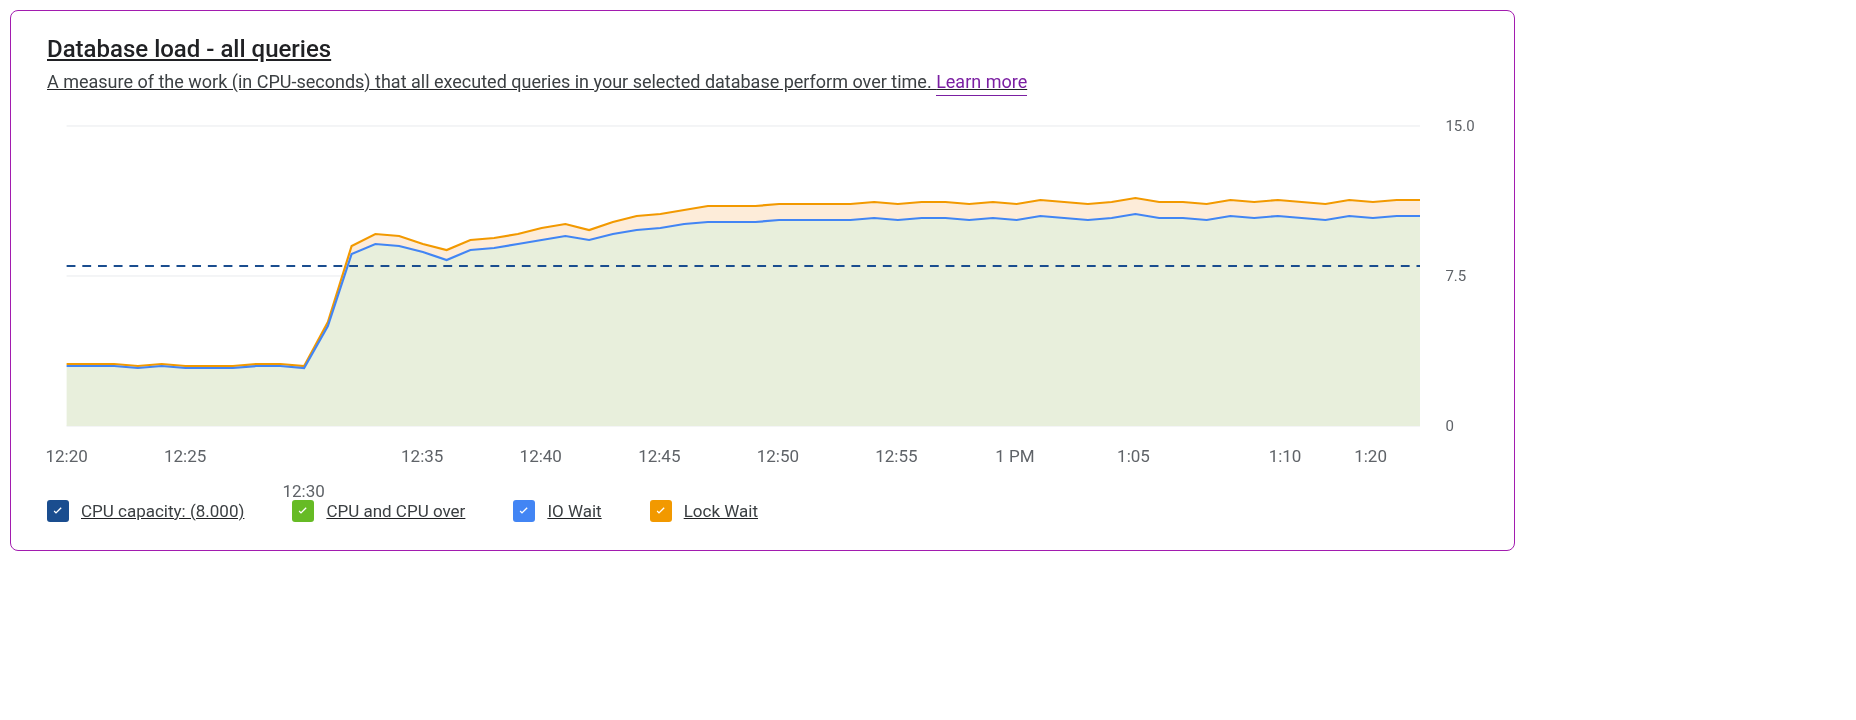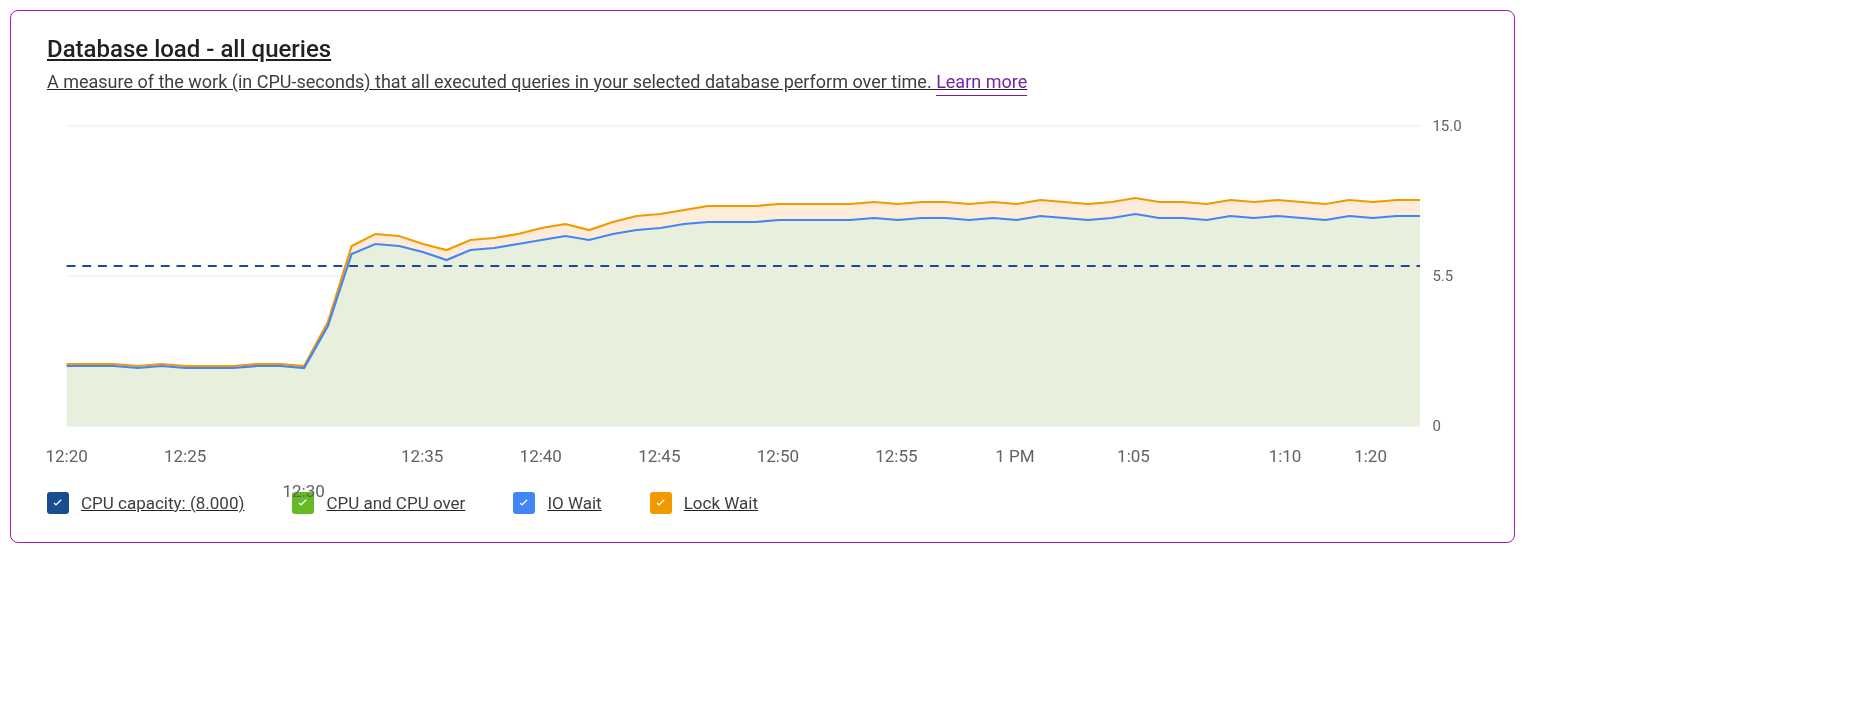--- a/index.html
+++ b/index.html
@@ -48,21 +48,21 @@
     display: block;
   }
   .y-axis {
     width: 60px;
     position: relative;
     font-size: 15px;
     color: #5f6368;
   }
   .y-axis span {
     position: absolute;
-    left: 12px;
+    left: 25px;
   }
   .x-axis {
     display: flex;
     margin-top: 10px;
     font-size: 17px;
     color: #5f6368;
     padding-right: 60px; 
   }
   .x-axis span {
     display: inline-block;
@@ -70,21 +70,21 @@
     position: absolute;
   }
   .x-axis-inner {
     position: relative;
     flex: 1;
     height: 22px;
   }
   .legend {
     display: flex;
     gap: 48px;
-    margin-top: 24px;
+    margin-top: 32px;
     align-items: center;
     font-size: 17px;
     color: #3c4043;
   }
   .legend-item {
     display: flex;
     align-items: center;
     gap: 12px;
   }
   .chk {
@@ -117,21 +117,21 @@
         <line x1="20" x2="1400" y1="160" y2="160" stroke="#e8eaed" stroke-width="1"></line>
         <line x1="20" x2="1400" y1="10" y2="10" stroke="#e8eaed" stroke-width="1"></line>
         <path d="M20 248 L44.21052631578947 248 L68.42105263157895 248 L92.63157894736841 250 L116.84210526315789 248 L141.05263157894734 250 L165.26315789473682 250 L189.4736842105263 250 L213.68421052631578 248 L237.89473684210526 248 L262.1052631578947 250 L286.3157894736842 206 L310.52631578947364 130 L334.7368421052631 118 L358.9473684210526 120.00000000000001 L383.1578947368421 128 L407.36842105263156 134 L431.57894736842104 124 L455.7894736842105 121.99999999999999 L480 118 L504.2105263157894 111.99999999999999 L528.421052631579 108 L552.6315789473684 113.99999999999997 L576.8421052631579 106.00000000000001 L601.0526315789473 100.00000000000001 L625.2631578947368 98 L649.4736842105262 94.00000000000001 L673.6842105263157 90.00000000000001 L697.8947368421052 90.00000000000001 L722.1052631578948 90.00000000000001 L746.3157894736842 87.99999999999997 L770.5263157894738 87.99999999999997 L794.7368421052631 87.99999999999997 L818.9473684210527 87.99999999999997 L843.1578947368421 85.99999999999999 L867.3684210526316 87.99999999999997 L891.578947368421 85.99999999999999 L915.7894736842105 85.99999999999999 L940 87.99999999999997 L964.2105263157895 85.99999999999999 L988.4210526315788 87.99999999999997 L1012.6315789473684 83.99999999999997 L1036.842105263158 85.99999999999999 L1061.0526315789473 87.99999999999997 L1085.2631578947369 85.99999999999999 L1109.4736842105262 82 L1133.6842105263158 85.99999999999999 L1157.8947368421052 85.99999999999999 L1182.1052631578946 87.99999999999997 L1206.3157894736842 83.99999999999997 L1230.5263157894735 85.99999999999999 L1254.7368421052631 83.99999999999997 L1278.9473684210525 85.99999999999999 L1303.157894736842 87.99999999999997 L1327.3684210526314 83.99999999999997 L1351.578947368421 85.99999999999999 L1375.7894736842104 83.99999999999997 L1400 83.99999999999997 L1400 100.00000000000001 L1375.7894736842104 100.00000000000001 L1351.578947368421 102 L1327.3684210526314 100.00000000000001 L1303.157894736842 103.99999999999997 L1278.9473684210525 102 L1254.7368421052631 100.00000000000001 L1230.5263157894735 102 L1206.3157894736842 100.00000000000001 L1182.1052631578946 103.99999999999997 L1157.8947368421052 102 L1133.6842105263158 102 L1109.4736842105262 98 L1085.2631578947369 102 L1061.0526315789473 103.99999999999997 L1036.842105263158 102 L1012.6315789473684 100.00000000000001 L988.4210526315788 103.99999999999997 L964.2105263157895 102 L940 103.99999999999997 L915.7894736842105 102 L891.578947368421 102 L867.3684210526316 103.99999999999997 L843.1578947368421 102 L818.9473684210527 103.99999999999997 L794.7368421052631 103.99999999999997 L770.5263157894738 103.99999999999997 L746.3157894736842 103.99999999999997 L722.1052631578948 106.00000000000001 L697.8947368421052 106.00000000000001 L673.6842105263157 106.00000000000001 L649.4736842105262 108 L625.2631578947368 111.99999999999999 L601.0526315789473 113.99999999999997 L576.8421052631579 118 L552.6315789473684 124 L528.421052631579 120.00000000000001 L504.2105263157894 124 L480 128 L455.7894736842105 132 L431.57894736842104 134 L407.36842105263156 144 L383.1578947368421 136 L358.9473684210526 130 L334.7368421052631 128 L310.52631578947364 138 L286.3157894736842 210.00000000000003 L262.1052631578947 252 L237.89473684210526 250 L213.68421052631578 250 L189.4736842105263 252 L165.26315789473682 252 L141.05263157894734 252 L116.84210526315789 250 L92.63157894736841 252 L68.42105263157895 250 L44.21052631578947 250 L20 250 Z" fill="#fdecd9" stroke="none"></path>
         <path d="M20 250 L44.21052631578947 250 L68.42105263157895 250 L92.63157894736841 252 L116.84210526315789 250 L141.05263157894734 252 L165.26315789473682 252 L189.4736842105263 252 L213.68421052631578 250 L237.89473684210526 250 L262.1052631578947 252 L286.3157894736842 210.00000000000003 L310.52631578947364 138 L334.7368421052631 128 L358.9473684210526 130 L383.1578947368421 136 L407.36842105263156 144 L431.57894736842104 134 L455.7894736842105 132 L480 128 L504.2105263157894 124 L528.421052631579 120.00000000000001 L552.6315789473684 124 L576.8421052631579 118 L601.0526315789473 113.99999999999997 L625.2631578947368 111.99999999999999 L649.4736842105262 108 L673.6842105263157 106.00000000000001 L697.8947368421052 106.00000000000001 L722.1052631578948 106.00000000000001 L746.3157894736842 103.99999999999997 L770.5263157894738 103.99999999999997 L794.7368421052631 103.99999999999997 L818.9473684210527 103.99999999999997 L843.1578947368421 102 L867.3684210526316 103.99999999999997 L891.578947368421 102 L915.7894736842105 102 L940 103.99999999999997 L964.2105263157895 102 L988.4210526315788 103.99999999999997 L1012.6315789473684 100.00000000000001 L1036.842105263158 102 L1061.0526315789473 103.99999999999997 L1085.2631578947369 102 L1109.4736842105262 98 L1133.6842105263158 102 L1157.8947368421052 102 L1182.1052631578946 103.99999999999997 L1206.3157894736842 100.00000000000001 L1230.5263157894735 102 L1254.7368421052631 100.00000000000001 L1278.9473684210525 102 L1303.157894736842 103.99999999999997 L1327.3684210526314 100.00000000000001 L1351.578947368421 102 L1375.7894736842104 100.00000000000001 L1400 100.00000000000001 L1400 310 L1375.7894736842104 310 L1351.578947368421 310 L1327.3684210526314 310 L1303.157894736842 310 L1278.9473684210525 310 L1254.7368421052631 310 L1230.5263157894735 310 L1206.3157894736842 310 L1182.1052631578946 310 L1157.8947368421052 310 L1133.6842105263158 310 L1109.4736842105262 310 L1085.2631578947369 310 L1061.0526315789473 310 L1036.842105263158 310 L1012.6315789473684 310 L988.4210526315788 310 L964.2105263157895 310 L940 310 L915.7894736842105 310 L891.578947368421 310 L867.3684210526316 310 L843.1578947368421 310 L818.9473684210527 310 L794.7368421052631 310 L770.5263157894738 310 L746.3157894736842 310 L722.1052631578948 310 L697.8947368421052 310 L673.6842105263157 310 L649.4736842105262 310 L625.2631578947368 310 L601.0526315789473 310 L576.8421052631579 310 L552.6315789473684 310 L528.421052631579 310 L504.2105263157894 310 L480 310 L455.7894736842105 310 L431.57894736842104 310 L407.36842105263156 310 L383.1578947368421 310 L358.9473684210526 310 L334.7368421052631 310 L310.52631578947364 310 L286.3157894736842 310 L262.1052631578947 310 L237.89473684210526 310 L213.68421052631578 310 L189.4736842105263 310 L165.26315789473682 310 L141.05263157894734 310 L116.84210526315789 310 L92.63157894736841 310 L68.42105263157895 310 L44.21052631578947 310 L20 310 Z" fill="#e8efdc" stroke="none"></path>
         <line x1="20" x2="1400" y1="150" y2="150" stroke="#1a4d8f" stroke-width="2" stroke-dasharray="9 7"></line>
         <path d="M20 248 L44.21052631578947 248 L68.42105263157895 248 L92.63157894736841 250 L116.84210526315789 248 L141.05263157894734 250 L165.26315789473682 250 L189.4736842105263 250 L213.68421052631578 248 L237.89473684210526 248 L262.1052631578947 250 L286.3157894736842 206 L310.52631578947364 130 L334.7368421052631 118 L358.9473684210526 120.00000000000001 L383.1578947368421 128 L407.36842105263156 134 L431.57894736842104 124 L455.7894736842105 121.99999999999999 L480 118 L504.2105263157894 111.99999999999999 L528.421052631579 108 L552.6315789473684 113.99999999999997 L576.8421052631579 106.00000000000001 L601.0526315789473 100.00000000000001 L625.2631578947368 98 L649.4736842105262 94.00000000000001 L673.6842105263157 90.00000000000001 L697.8947368421052 90.00000000000001 L722.1052631578948 90.00000000000001 L746.3157894736842 87.99999999999997 L770.5263157894738 87.99999999999997 L794.7368421052631 87.99999999999997 L818.9473684210527 87.99999999999997 L843.1578947368421 85.99999999999999 L867.3684210526316 87.99999999999997 L891.578947368421 85.99999999999999 L915.7894736842105 85.99999999999999 L940 87.99999999999997 L964.2105263157895 85.99999999999999 L988.4210526315788 87.99999999999997 L1012.6315789473684 83.99999999999997 L1036.842105263158 85.99999999999999 L1061.0526315789473 87.99999999999997 L1085.2631578947369 85.99999999999999 L1109.4736842105262 82 L1133.6842105263158 85.99999999999999 L1157.8947368421052 85.99999999999999 L1182.1052631578946 87.99999999999997 L1206.3157894736842 83.99999999999997 L1230.5263157894735 85.99999999999999 L1254.7368421052631 83.99999999999997 L1278.9473684210525 85.99999999999999 L1303.157894736842 87.99999999999997 L1327.3684210526314 83.99999999999997 L1351.578947368421 85.99999999999999 L1375.7894736842104 83.99999999999997 L1400 83.99999999999997 " fill="none" stroke="#f29900" stroke-width="2.2"></path>
         <path d="M20 250 L44.21052631578947 250 L68.42105263157895 250 L92.63157894736841 252 L116.84210526315789 250 L141.05263157894734 252 L165.26315789473682 252 L189.4736842105263 252 L213.68421052631578 250 L237.89473684210526 250 L262.1052631578947 252 L286.3157894736842 210.00000000000003 L310.52631578947364 138 L334.7368421052631 128 L358.9473684210526 130 L383.1578947368421 136 L407.36842105263156 144 L431.57894736842104 134 L455.7894736842105 132 L480 128 L504.2105263157894 124 L528.421052631579 120.00000000000001 L552.6315789473684 124 L576.8421052631579 118 L601.0526315789473 113.99999999999997 L625.2631578947368 111.99999999999999 L649.4736842105262 108 L673.6842105263157 106.00000000000001 L697.8947368421052 106.00000000000001 L722.1052631578948 106.00000000000001 L746.3157894736842 103.99999999999997 L770.5263157894738 103.99999999999997 L794.7368421052631 103.99999999999997 L818.9473684210527 103.99999999999997 L843.1578947368421 102 L867.3684210526316 103.99999999999997 L891.578947368421 102 L915.7894736842105 102 L940 103.99999999999997 L964.2105263157895 102 L988.4210526315788 103.99999999999997 L1012.6315789473684 100.00000000000001 L1036.842105263158 102 L1061.0526315789473 103.99999999999997 L1085.2631578947369 102 L1109.4736842105262 98 L1133.6842105263158 102 L1157.8947368421052 102 L1182.1052631578946 103.99999999999997 L1206.3157894736842 100.00000000000001 L1230.5263157894735 102 L1254.7368421052631 100.00000000000001 L1278.9473684210525 102 L1303.157894736842 103.99999999999997 L1327.3684210526314 100.00000000000001 L1351.578947368421 102 L1375.7894736842104 100.00000000000001 L1400 100.00000000000001 " fill="none" stroke="#4285f4" stroke-width="2.2"></path>
       </svg>
     <div class="y-axis" id="y-axis" style="height: 320px;">
         <span style="top: 301px;">0</span>
-        <span style="top: 151px;">5.5</span>
+        <span style="top: 151px;">7.5</span>
         <span style="top: 1px;">15.0</span>
       </div>
   </div>
 
   <div class="x-axis">
     <div class="x-axis-inner" id="x-axis">
         <span style="left: 1.42857%;">12:20</span>
         <span style="left: 10.0752%;">12:25</span>
         <span style="left: 18.7218%; margin-top: 35px;">12:30</span>
         <span style="left: 27.3684%;">12:35</span>

